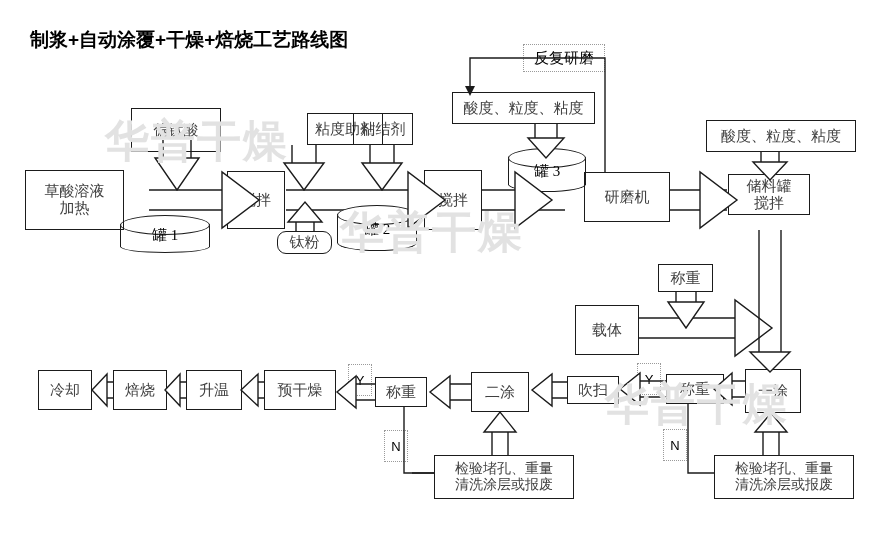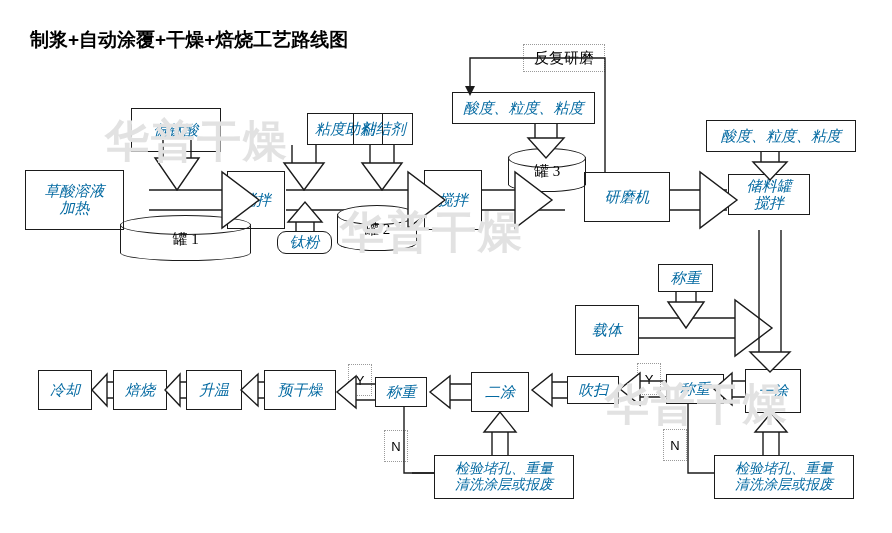--- a/index.html
+++ b/index.html
@@ -23,25 +23,24 @@
   }
 
   
   .box{
     position:absolute;
     border:1.4px solid #1b1b1b;
     background:transparent;
     display:flex;align-items:center;justify-content:center;
     text-align:center;
     line-height:1.12;
-    color:#0369a1;
+    color:#404040;
     font-size:15px;
     z-index:3;
     box-sizing:border-box;
-    font-style:italic;
   }
   .box.small{font-size:14px;}
   .box.two-line{flex-direction:column;}
 
   .dashbox{
     position:absolute;
     border:1.3px dotted #9a9a9a;
     background:transparent;
     display:flex;align-items:center;justify-content:center;
     color:#000;
@@ -110,21 +109,21 @@
     <path class="ln" d="M482,190 L565,190"></path>
     <path class="ln" d="M482,210 L565,210"></path>
 
     <path class="ln" d="M670,190 L727,190"></path>
     <path class="ln" d="M670,210 L727,210"></path>
 
     <path class="ln" d="M639,318 L757,318"></path>
     <path class="ln" d="M639,338 L757,338"></path>
   </svg>
 
-  <div class="cyl" style="left:120px;top:215px;width:90px;height:46px;padding-left:41px;">
+  <div class="cyl" style="left:120px;top:215px;width:90px;height:38px;">
     <div class="body"></div>
     <div class="top"></div>
     <div class="lbl">罐 1</div>
   </div>
 
   <div class="cyl" style="left:337px;top:205px;width:80px;height:46px;">
     <div class="body"></div>
     <div class="top"></div>
     <div class="lbl">罐 2</div>
   </div>

